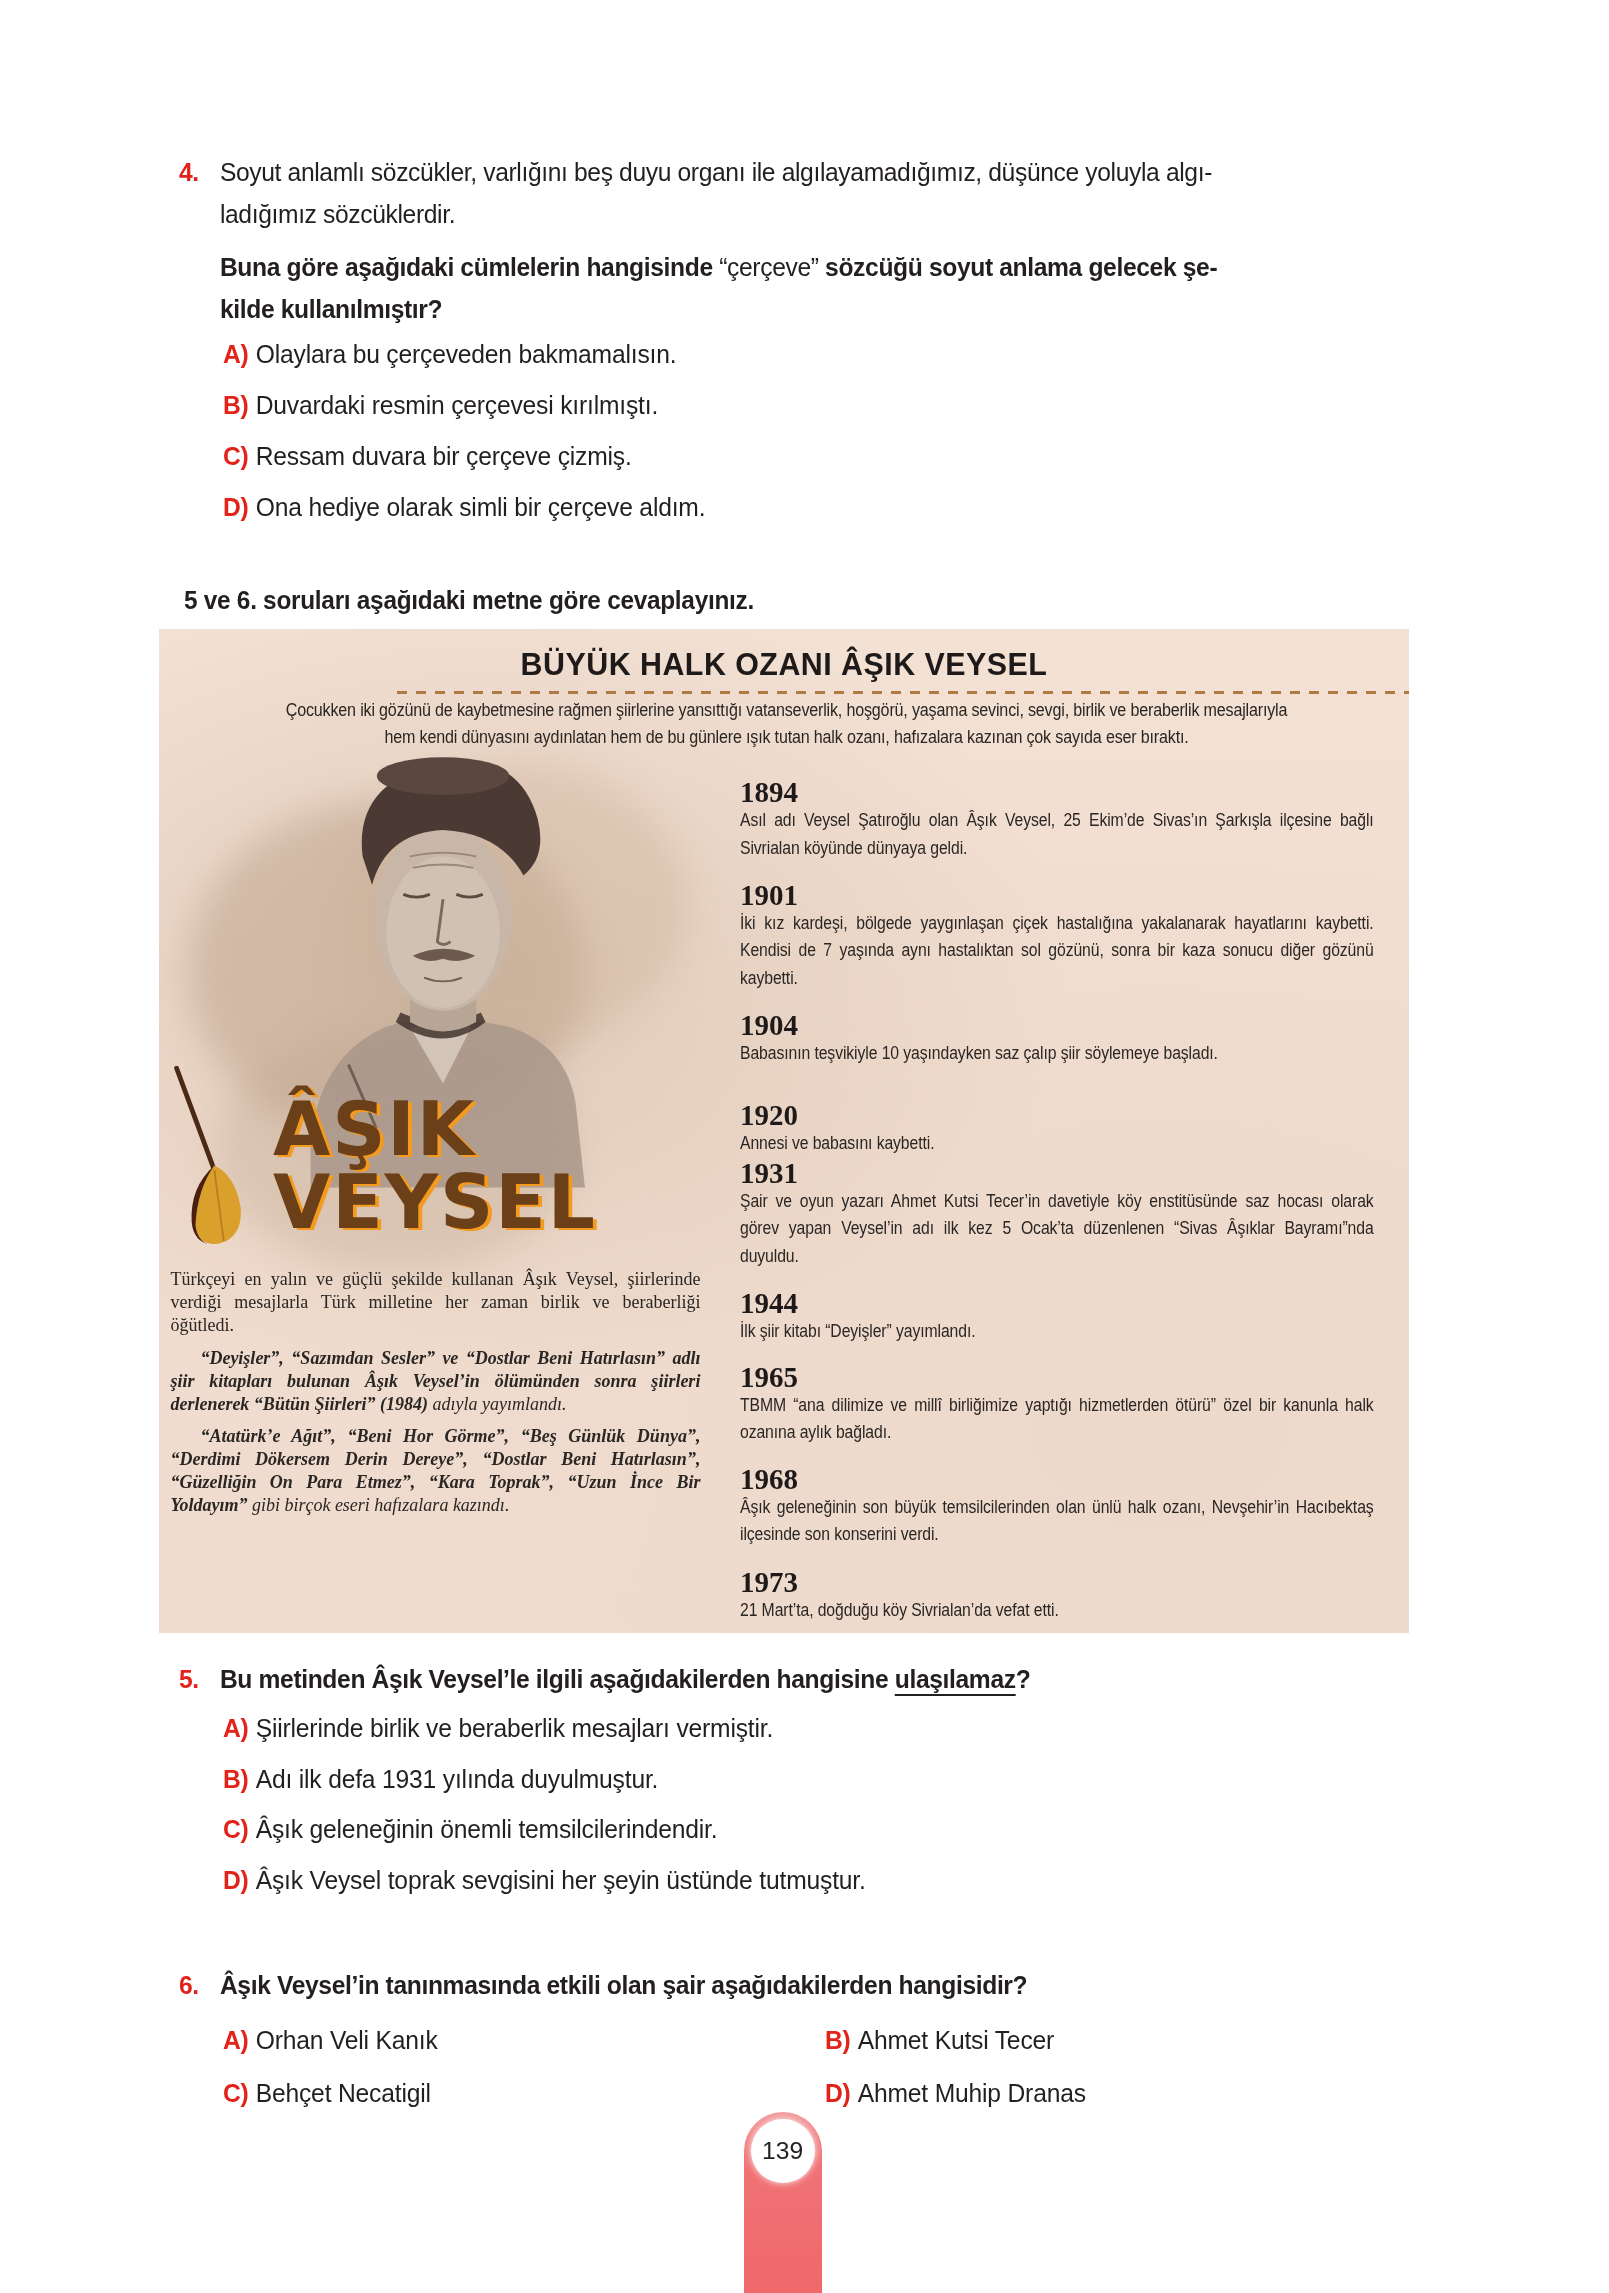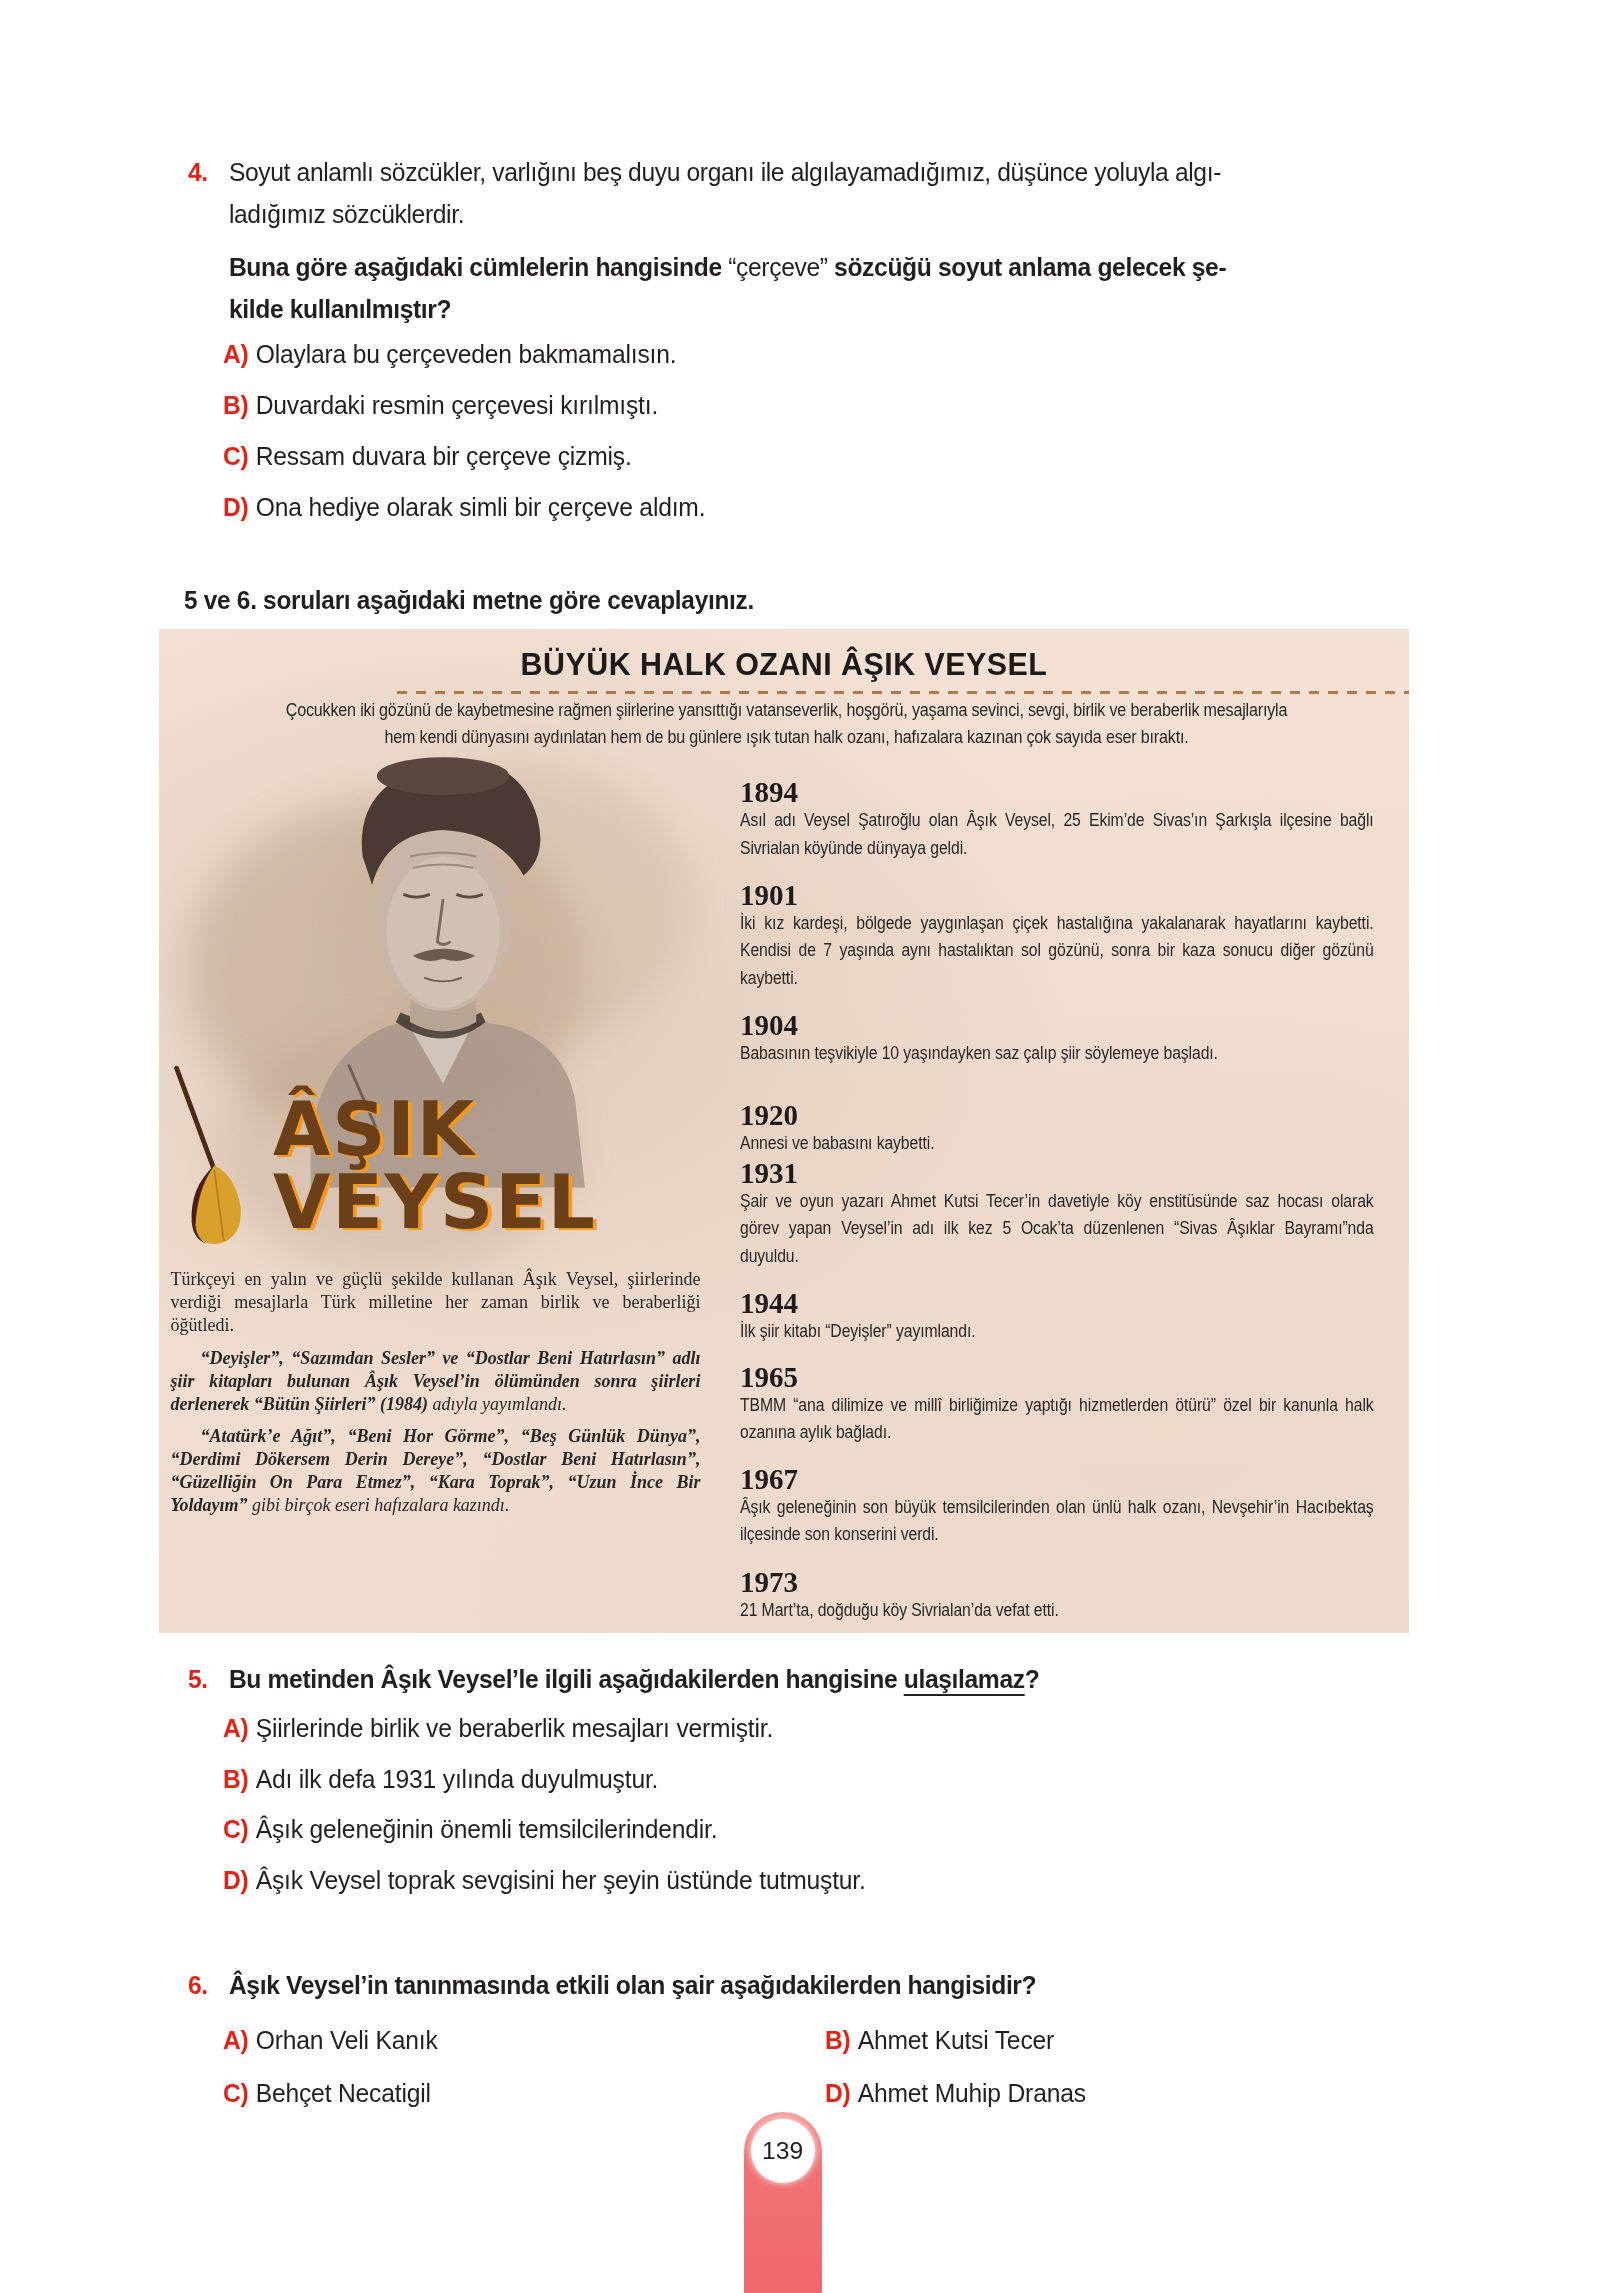--- a/index.html
+++ b/index.html
@@ -1,20 +1,20 @@
 <!DOCTYPE html>
 <html style="font-size:15px"><head>
 <meta charset="utf-8">
 <style>
   * { box-sizing: border-box; margin: 0; padding: 0; }
   html, body { width: 1610px; height: 2294px; background: #ffffff; overflow: hidden; }
   body { position: relative; font-family: "Liberation Sans", sans-serif; color: #231f20; }
 
   
-  .q { position: absolute; left: 188px; width: 1249px; }
+  .q { position: absolute; left: 179px; width: 1249px; }
   .q-line { font-size: 26.5px; line-height: 42px; letter-spacing: -0.4px; transform: scaleX(0.93); transform-origin: left; white-space: nowrap; }
   .q-num { color: #e2231a; font-weight: bold; display: inline-block; width: 44px; }
   .q-indent { padding-left: 44px; }
   .bold { font-weight: bold; }
   .underline { text-decoration: underline; text-underline-offset: 5.7px; text-decoration-thickness: 1.9px; }
 
   .option { position: absolute; font-size: 26.5px; line-height: 38px; white-space: nowrap; transform: scaleX(0.93); transform-origin: left; letter-spacing: -0.2px; }
   .opt-letter { color: #e2231a; font-weight: bold; margin-right: 7.6px; }
 
   .instruction { position: absolute; left: 184px; top: 585px; font-size: 26.5px; font-weight: bold; transform: scaleX(0.92); transform-origin: left; white-space: nowrap; letter-spacing: -0.3px; }
@@ -165,21 +165,21 @@
     </div>
     <div class="tl-item" style="top:503px;">
       <div class="tl-year">1944</div>
       <div class="tl-text">İlk şiir kitabı “Deyişler” yayımlandı.</div>
     </div>
     <div class="tl-item" style="top:577px;">
       <div class="tl-year">1965</div>
       <div class="tl-text">TBMM “ana dilimize ve millî birliğimize yaptığı hizmetlerden ötürü” özel bir kanunla halk ozanına aylık bağladı.</div>
     </div>
     <div class="tl-item" style="top:679px;">
-      <div class="tl-year">1967</div>
+      <div class="tl-year">1968</div>
       <div class="tl-text">Âşık geleneğinin son büyük temsilcilerinden olan ünlü halk ozanı, Nevşehir’in Hacıbektaş ilçesinde son konserini verdi.</div>
     </div>
     <div class="tl-item" style="top:782px;">
       <div class="tl-year">1973</div>
       <div class="tl-text">21 Mart’ta, doğduğu köy Sivrialan’da vefat etti.</div>
     </div>
   </div>
 </div>
 
 <div class="q" style="top:1658px;">

